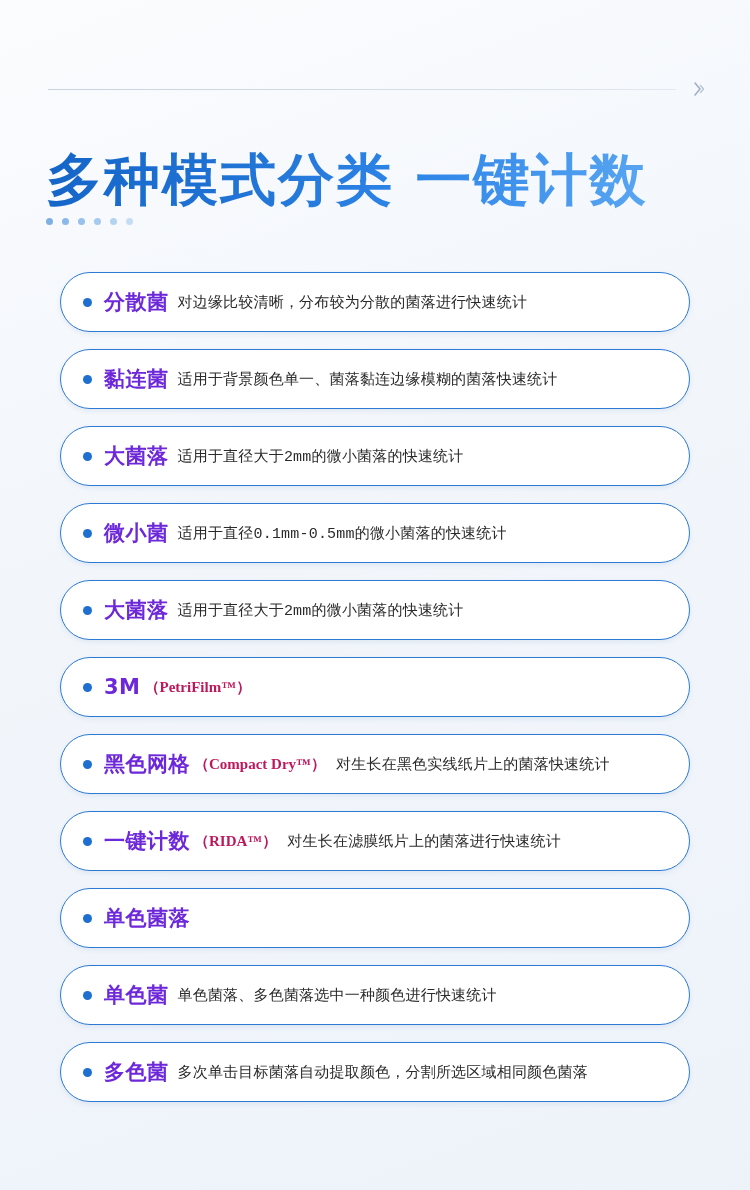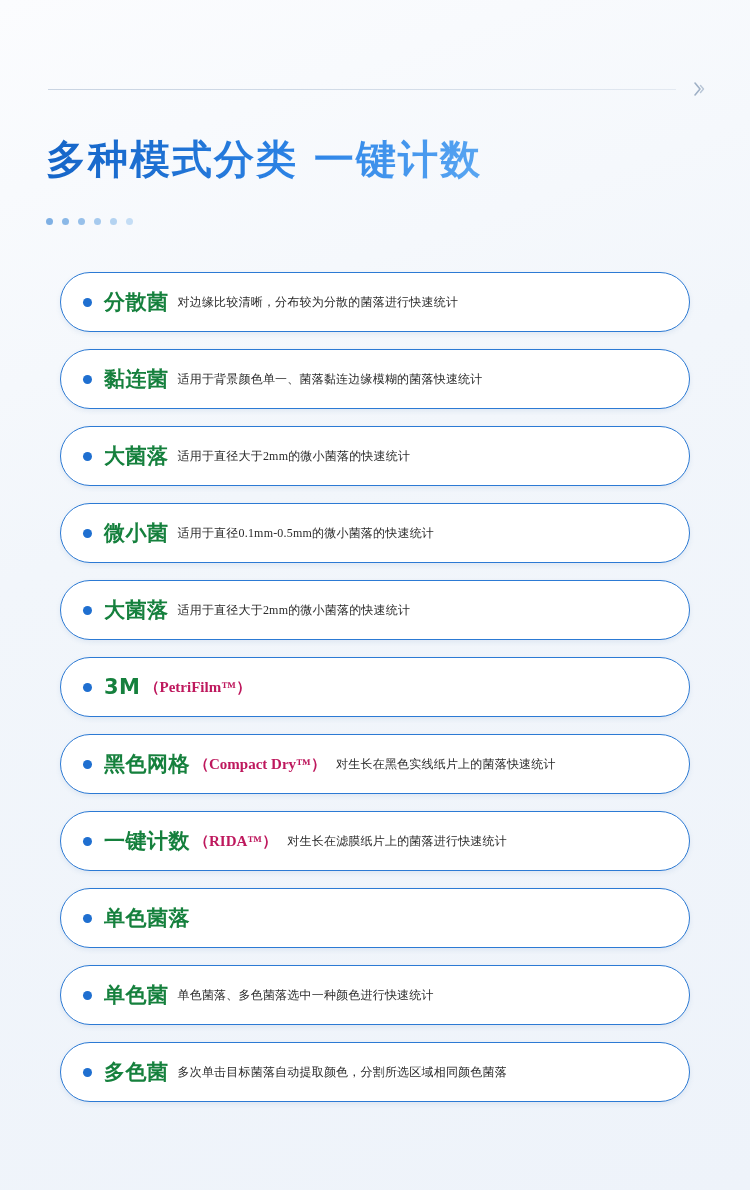--- a/index.html
+++ b/index.html
@@ -48,21 +48,21 @@
   }
   .arrow-badge svg { display: block; }
 
   
   .title {
     position: absolute;
     top: 108px;
     left: 46px;
     font-family: "DejaVu Sans", "Liberation Sans", sans-serif;
     font-weight: bold;
-    font-size: 40px;
+    font-size: 56px;
     letter-spacing: 2px;
     line-height: 1.2;
     background: linear-gradient(100deg, #1565c8 0%, #1f72d4 30%, #2f86e8 62%, #59a6f2 100%);
     -webkit-background-clip: text;
     background-clip: text;
     color: transparent;
     -webkit-text-fill-color: transparent;
     white-space: nowrap;
   }
 
@@ -117,35 +117,35 @@
     height: 9px;
     border-radius: 50%;
     background: #1f6fd0;
     flex: 0 0 auto;
     margin-right: 12px;
   }
   .card-term {
     font-family: "DejaVu Sans", "Liberation Sans", sans-serif;
     font-weight: bold;
     font-size: 21px;
-    color: #15803d;
+    color: #6d28d9;
     white-space: nowrap;
     letter-spacing: 0.5px;
   }
   .card-sup {
     font-family: "Liberation Serif", "DejaVu Serif", serif;
     font-weight: bold;
     font-size: 15px;
     color: #be185d;
     white-space: nowrap;
     margin-left: 4px;
   }
   .card-desc {
-    font-family: Liberation Serif, serif;
-    font-size: 12px;
+    font-family: Liberation Mono, monospace;
+    font-size: 15px;
     color: #2a2a2a;
     white-space: nowrap;
     margin-left: 10px;
     letter-spacing: 0.2px;
   }
   .card-term + .card-desc { margin-left: 9px; }
 </style>
 </head>
 <body>
 

